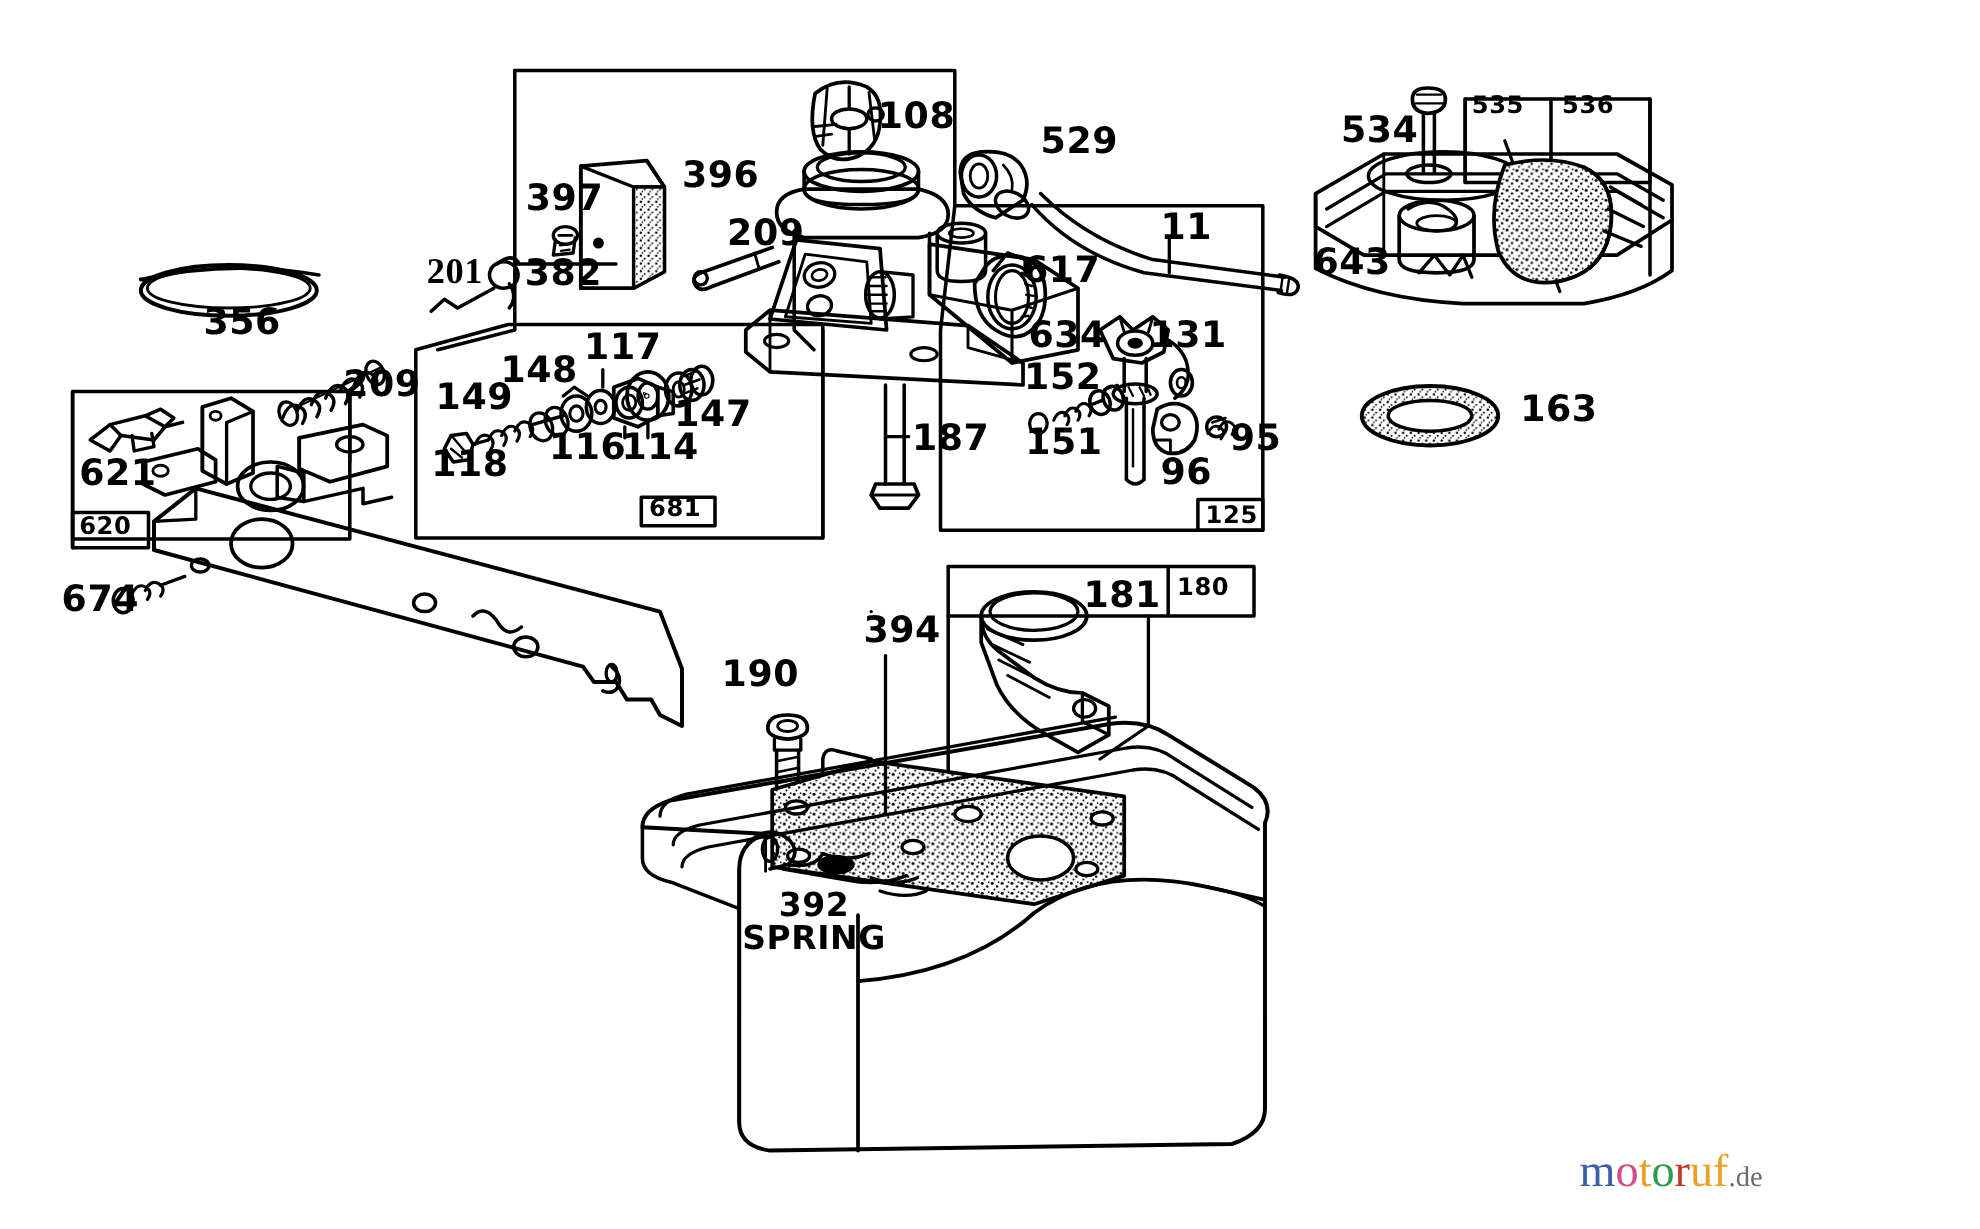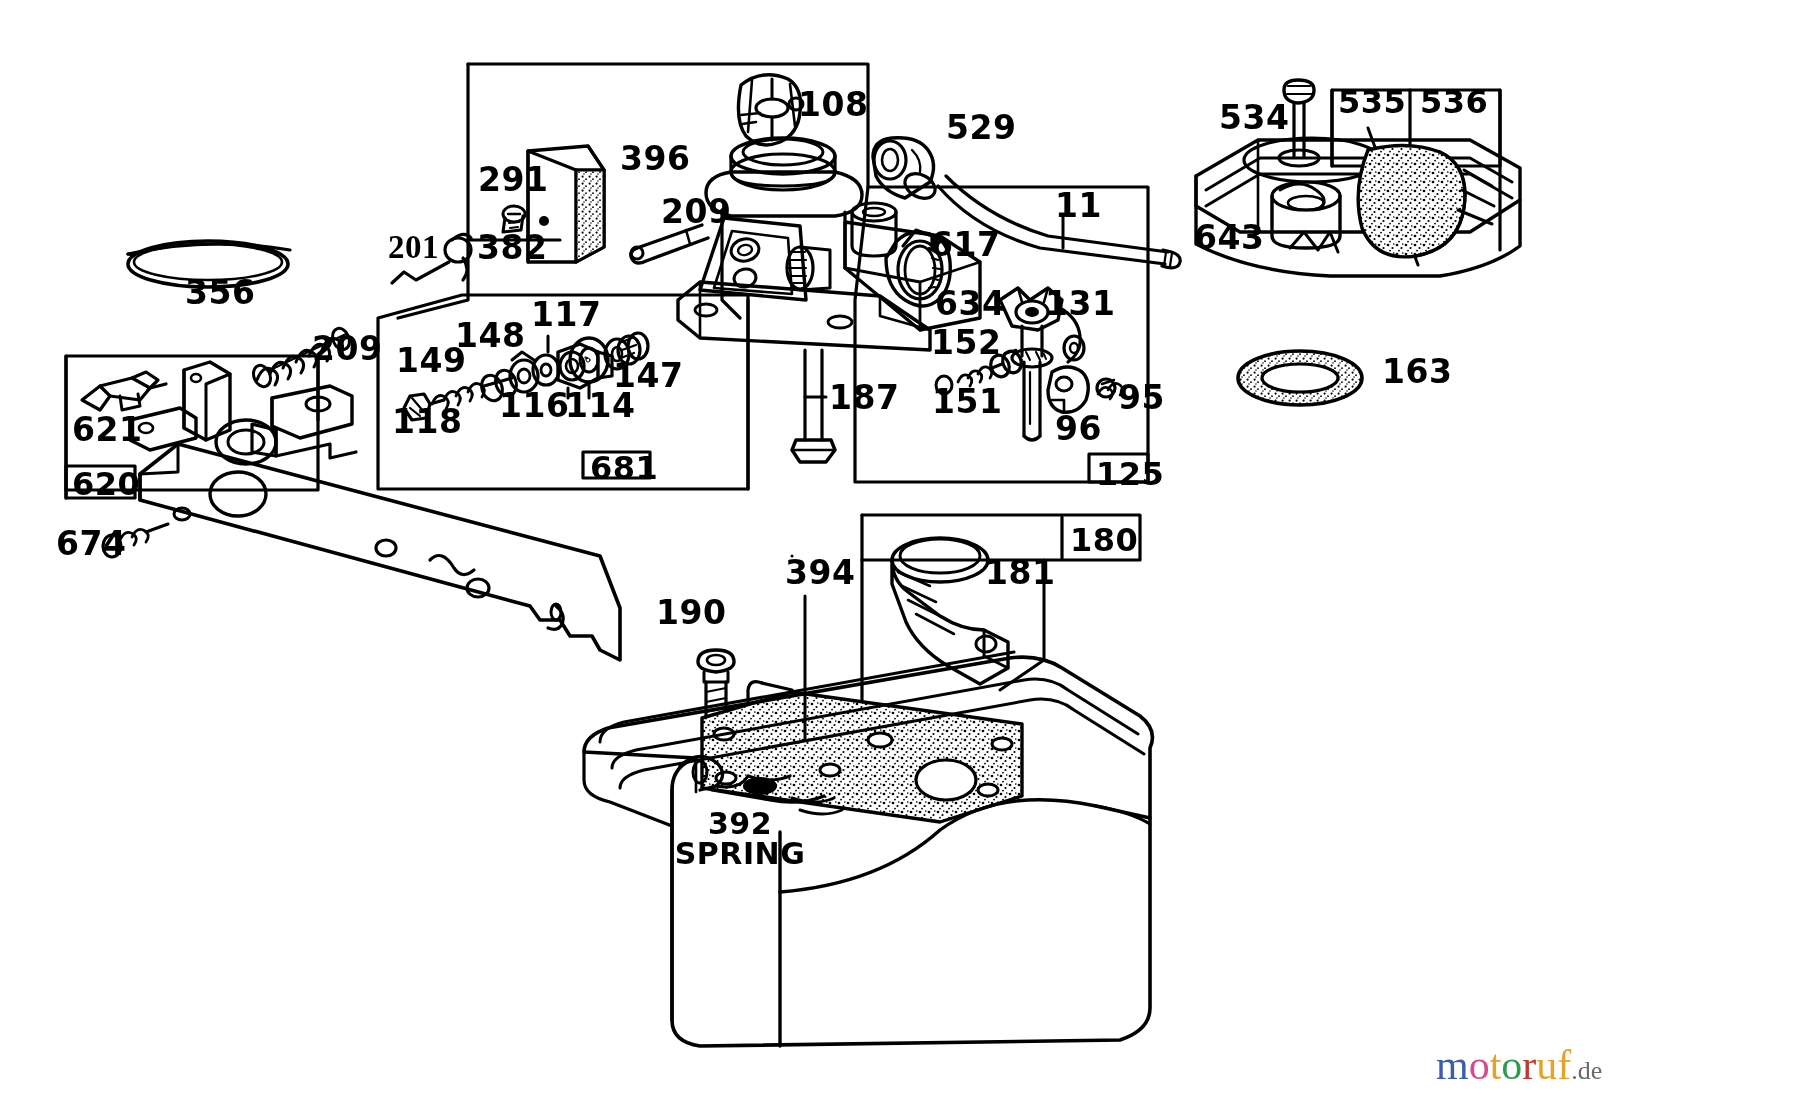--- a/index.html
+++ b/index.html
@@ -15,21 +15,21 @@
   .lbl{
     position:absolute;
     font-family:"DejaVu Sans", sans-serif;
     font-weight:700;
     color:#000;
     white-space:pre;
     line-height:1.02;
     letter-spacing:0.5px;
   }
   .n-lg{font-size:33px;}
-  .n-box{font-size:32px;}
+  .n-box{font-size:22px;}
   .spring-lbl{font-size:30px;text-align:center;line-height:1.08;}
   
   #wm{
     position:absolute;
     left:1436px;top:1044px;
     font-family:"Liberation Serif", serif;
     font-size:42px;
     letter-spacing:0px;
     line-height:1;
     white-space:pre;
@@ -480,21 +480,21 @@
         <path d="M792 798 Q816 806 834 798" stroke-width="3"></path>
         <path d="M800 810 Q824 818 842 810" stroke-width="3"></path>
       </g>
 
     </g>
   </svg>
 
   <div class="lbl n-lg" style="left:185px;top:276px;">356</div>
   <div class="lbl n-lg" style="left:312px;top:332px;">209</div>
   <div class="lbl n-lg" style="left:388px;top:231px;font-family:Liberation Serif, serif;">201</div>
-  <div class="lbl n-lg" style="left:478px;top:163px;">291</div>
+  <div class="lbl n-lg" style="left:478px;top:163px;">397</div>
   <div class="lbl n-lg" style="left:620px;top:142px;">396</div>
   <div class="lbl n-lg" style="left:477px;top:231px;">382</div>
 
   <div class="lbl n-lg" style="left:798px;top:88px;">108</div>
   <div class="lbl n-lg" style="left:661px;top:195px;">209</div>
   <div class="lbl n-lg" style="left:946px;top:111px;">529</div>
   <div class="lbl n-lg" style="left:1055px;top:189px;">11</div>
   <div class="lbl n-lg" style="left:930px;top:228px;">617</div>
 
   <div class="lbl n-lg" style="left:396px;top:344px;">149</div>
@@ -522,18 +522,18 @@
   <div class="lbl n-lg" style="left:1382px;top:355px;">163</div>
 
   <div class="lbl n-lg" style="left:72px;top:413px;">621</div>
   <div class="lbl n-box" style="left:72px;top:468px;">620</div>
   <div class="lbl n-lg" style="left:56px;top:527px;">674</div>
 
   <div class="lbl n-lg" style="left:656px;top:596px;">190</div>
   <div class="lbl n-lg" style="left:785px;top:556px;">394</div>
   <div class="lbl spring-lbl" style="left:650px;top:808px;width:180px;">392</div>
   <div class="lbl spring-lbl" style="left:650px;top:838px;width:180px;">SPRING</div>
-  <div class="lbl n-lg" style="left:985px;top:524px;margin-top:32px;">181</div>
+  <div class="lbl n-lg" style="left:985px;top:524px;">181</div>
   <div class="lbl n-box" style="left:1070px;top:524px;">180</div>
 
   <div id="wm"><span class="w1">m</span><span class="w2">o</span><span class="w3">t</span><span class="w4">o</span><span class="w5">r</span><span class="w6">u</span><span class="w6">f</span><span class="wde">.de</span></div>
 
 </div>
 
 </body></html>

